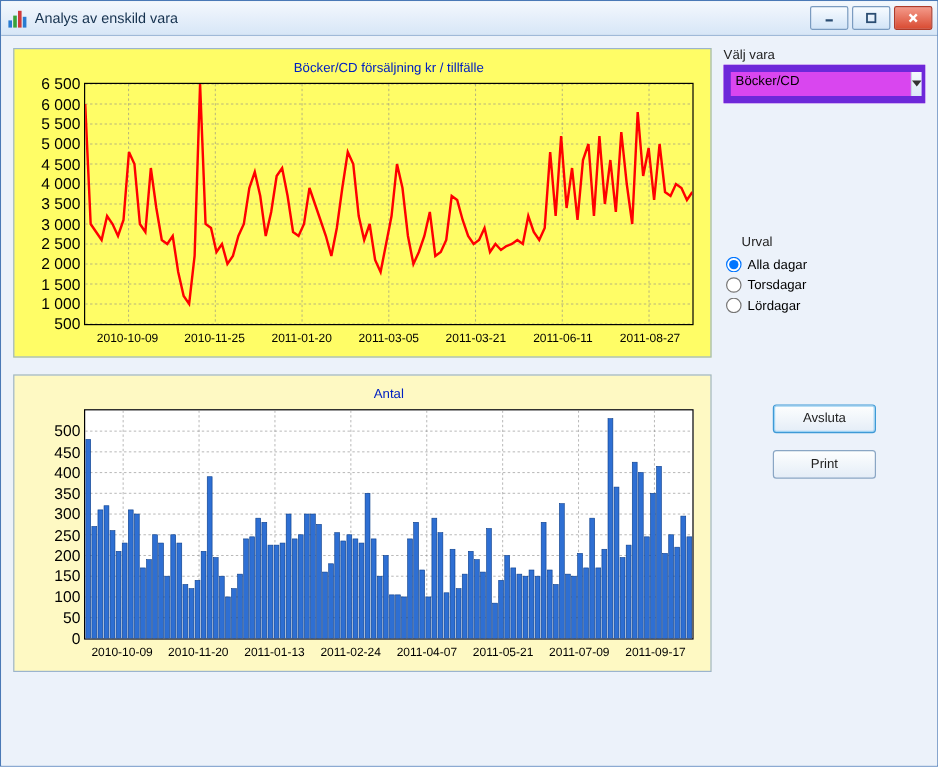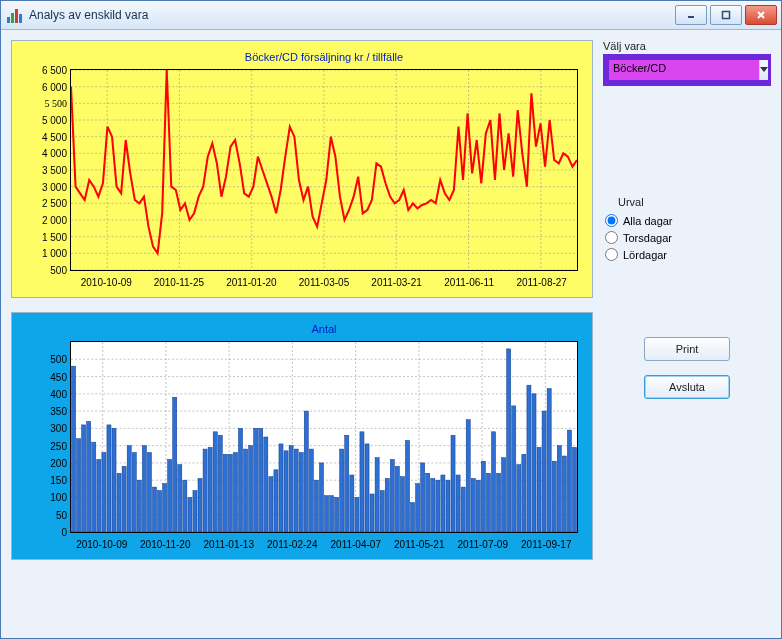--- a/index.html
+++ b/index.html
@@ -8,30 +8,30 @@
   .titlebar .icon{width:16px;height:16px;margin:0 6px;display:inline-flex;align-items:flex-end;gap:1px;}
   .titlebar .icon span{display:inline-block;width:3px;background:#2a7bd1;}
   .titlebar .icon .g{background:#3aa23a;} .titlebar .icon .r{background:#d13a3a;}
   .titletext{color:#16324f;font-size:12px;}
   .winbtns{margin-left:auto;display:flex;gap:3px;padding-right:4px;}
   .winbtn{width:30px;height:18px;border:1px solid #7a9bc0;border-radius:2px;background:linear-gradient(#f7fbff,#d2e4f7);display:flex;align-items:center;justify-content:center;color:#2b4d72;cursor:default;}
   .winbtn.close{background:linear-gradient(#f49a8a,#d94b32);border-color:#b03a28;color:#fff;}
   .winbtn svg{pointer-events:none;}
   .client{flex:1;background:#ecf2fa;display:flex;padding:10px;gap:10px;overflow:hidden;}
   .charts{flex:1;display:flex;flex-direction:column;gap:14px;}
-  .chartwrap{border:1px solid #9bb4ce;background:#0ea5e9;}
+  .chartwrap{border:1px solid #9bb4ce;background:#fef9c3;}
   .chartwrap.top{background:#fffd66;position:relative;}
   .topContainer{position:relative;}
   .ctitle{text-align:center;color:#0020c2;font-size:11px;padding:6px 0 2px 0;}
   .plot{position:relative;margin:4px 10px 6px 10px;border:1px solid #000;background:transparent;}
   .chartwrap.top .plot{background:#fffd66;}
   .chartwrap.bottom .plot{background:#fff;}
   .grid line{stroke:#888;stroke-dasharray:2 2;stroke-width:0.5;}
   .yaxis{position:absolute;left:-42px;top:0;bottom:0;width:40px;}
-  .yaxis div{position:absolute;right:2px;transform:translateY(-50%);font-size:10px;color:#000;white-space:nowrap;}
+  .yaxis div{position:absolute;right:2px;transform:translateY(-50%);font-size:13px;color:#000;white-space:nowrap;}
   .xaxis{position:relative;height:16px;margin:0 10px 4px 10px;}
   .xaxis div{position:absolute;transform:translateX(-50%);font-size:10px;color:#000;white-space:nowrap;}
   .side{width:168px;display:flex;flex-direction:column;}
   .lbl{font-size:11px;color:#222;margin-bottom:2px;}
   .combo{display:flex;align-items:flex-start;border:6px solid #6d28d9;background:#d946ef;height:20px;}
   .combo input{flex:1;border:none;outline:none;font-size:11px;padding:2px 4px;background:transparent;}
   .combo .drop{width:16px;height:100%;display:flex;align-items:center;justify-content:center;border-left:1px solid #c9d7e8;background:linear-gradient(#f4f8fd,#dce9f8);}
   .groupbox{margin-top:110px;}
   .gtitle{font-size:11px;color:#222;margin-bottom:4px;margin-left:15px;}
   .radio{display:flex;align-items:center;gap:5px;font-size:11px;padding:2px 0 2px 2px;}
@@ -111,21 +111,21 @@
                 <div style="top: 100%;">500</div>
                 <div style="top: 91.6667%;">1 000</div>
                 <div style="top: 83.3333%;">1 500</div>
                 <div style="top: 75%;">2 000</div>
                 <div style="top: 66.6667%;">2 500</div>
                 <div style="top: 58.3333%;">3 000</div>
                 <div style="top: 50%;">3 500</div>
                 <div style="top: 41.6667%; margin-left: 12px;">4 000</div>
                 <div style="top: 33.3333%;">4 500</div>
                 <div style="top: 25%;">5 000</div>
-                <div style="top: 16.6667%; font-family: Liberation Serif, serif;">5 500</div>
+                <div style="top: 16.6667%;">5 500</div>
                 <div style="top: 8.33333%;">6 000</div>
                 <div style="top: 0%;">6 500</div>
               </div>
           </div>
           <div class="xaxis" id="xaxis0">
               <div style="left: 7.14286%;">2010-10-09</div>
               <div style="left: 21.4286%;">2010-11-25</div>
               <div style="left: 35.7143%;">2011-01-20</div>
               <div style="left: 50%;">2011-03-05</div>
               <div style="left: 64.2857%;">2011-03-21</div>
@@ -314,17 +314,17 @@
               <span>Torsdagar</span>
             </label>
             <label class="radio">
               <input type="radio" name="urval" style="">
               <span>Lördagar</span>
             </label>
           </div>
       </div>
 
       <div style="flex:0 0 60px"></div>
+      <button class="btn primary">Avsluta</button>
       <button class="btn">Print</button>
-      <button class="btn primary">Avsluta</button>
     </div>
   </div>
 </div>
 
 </body></html>

